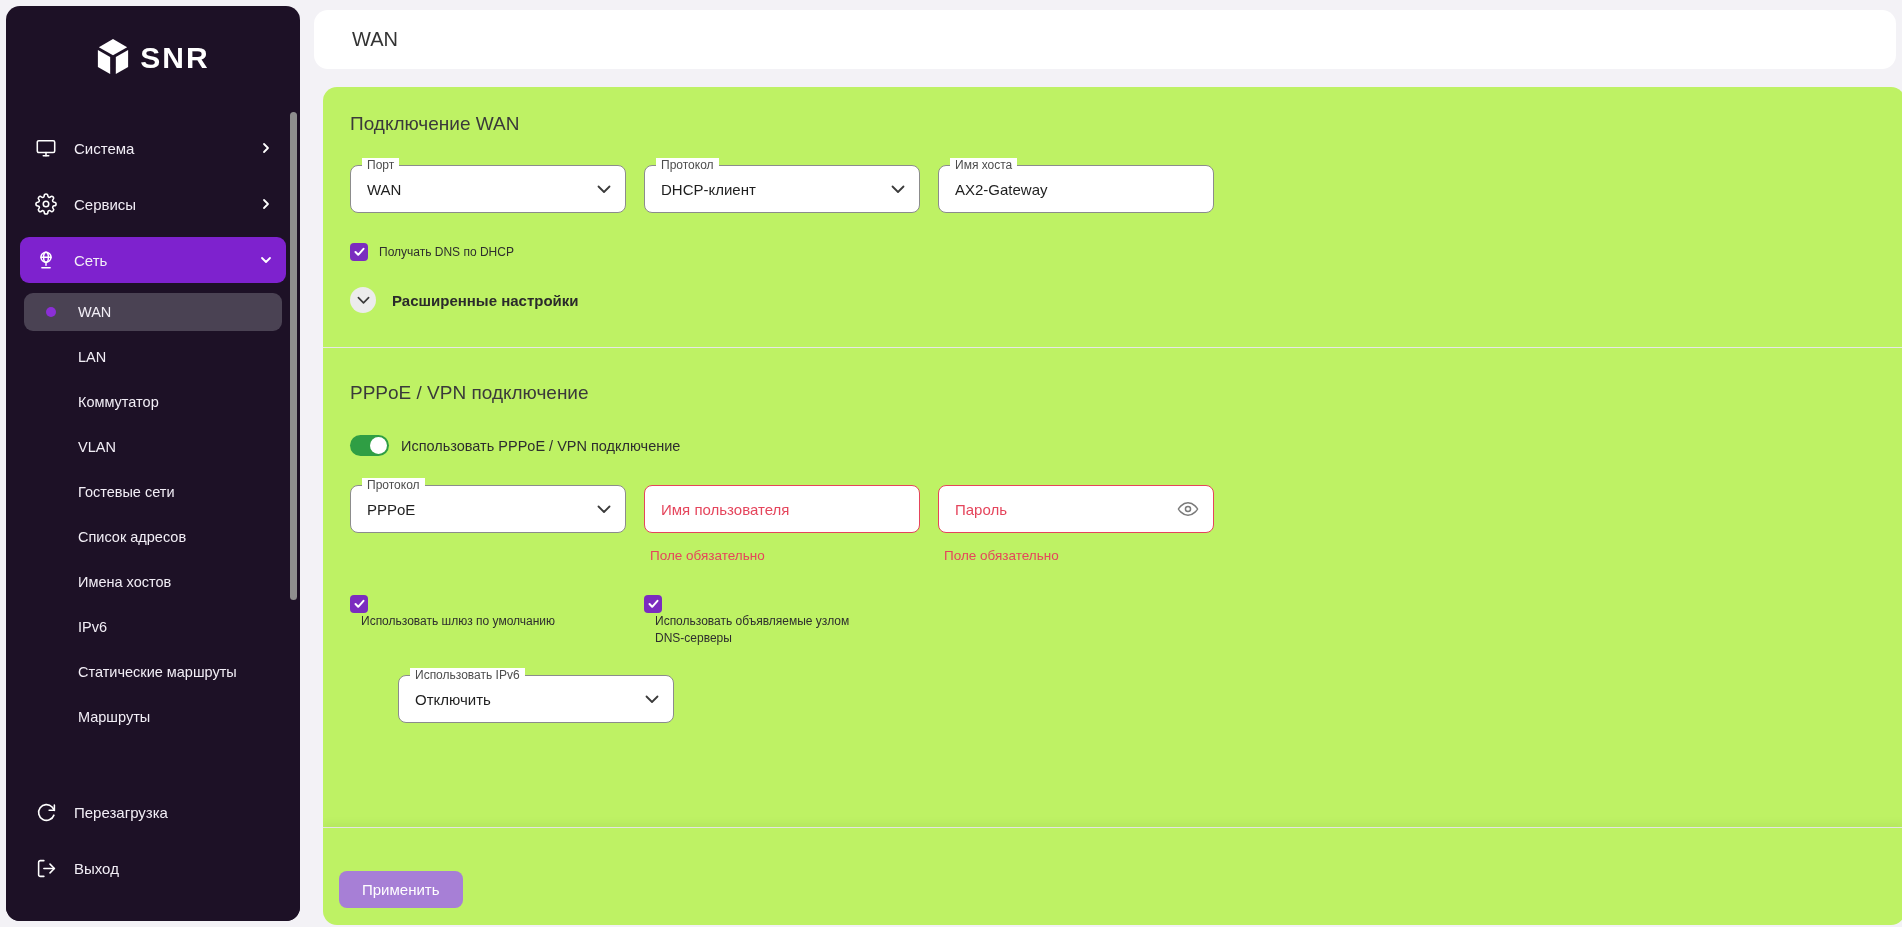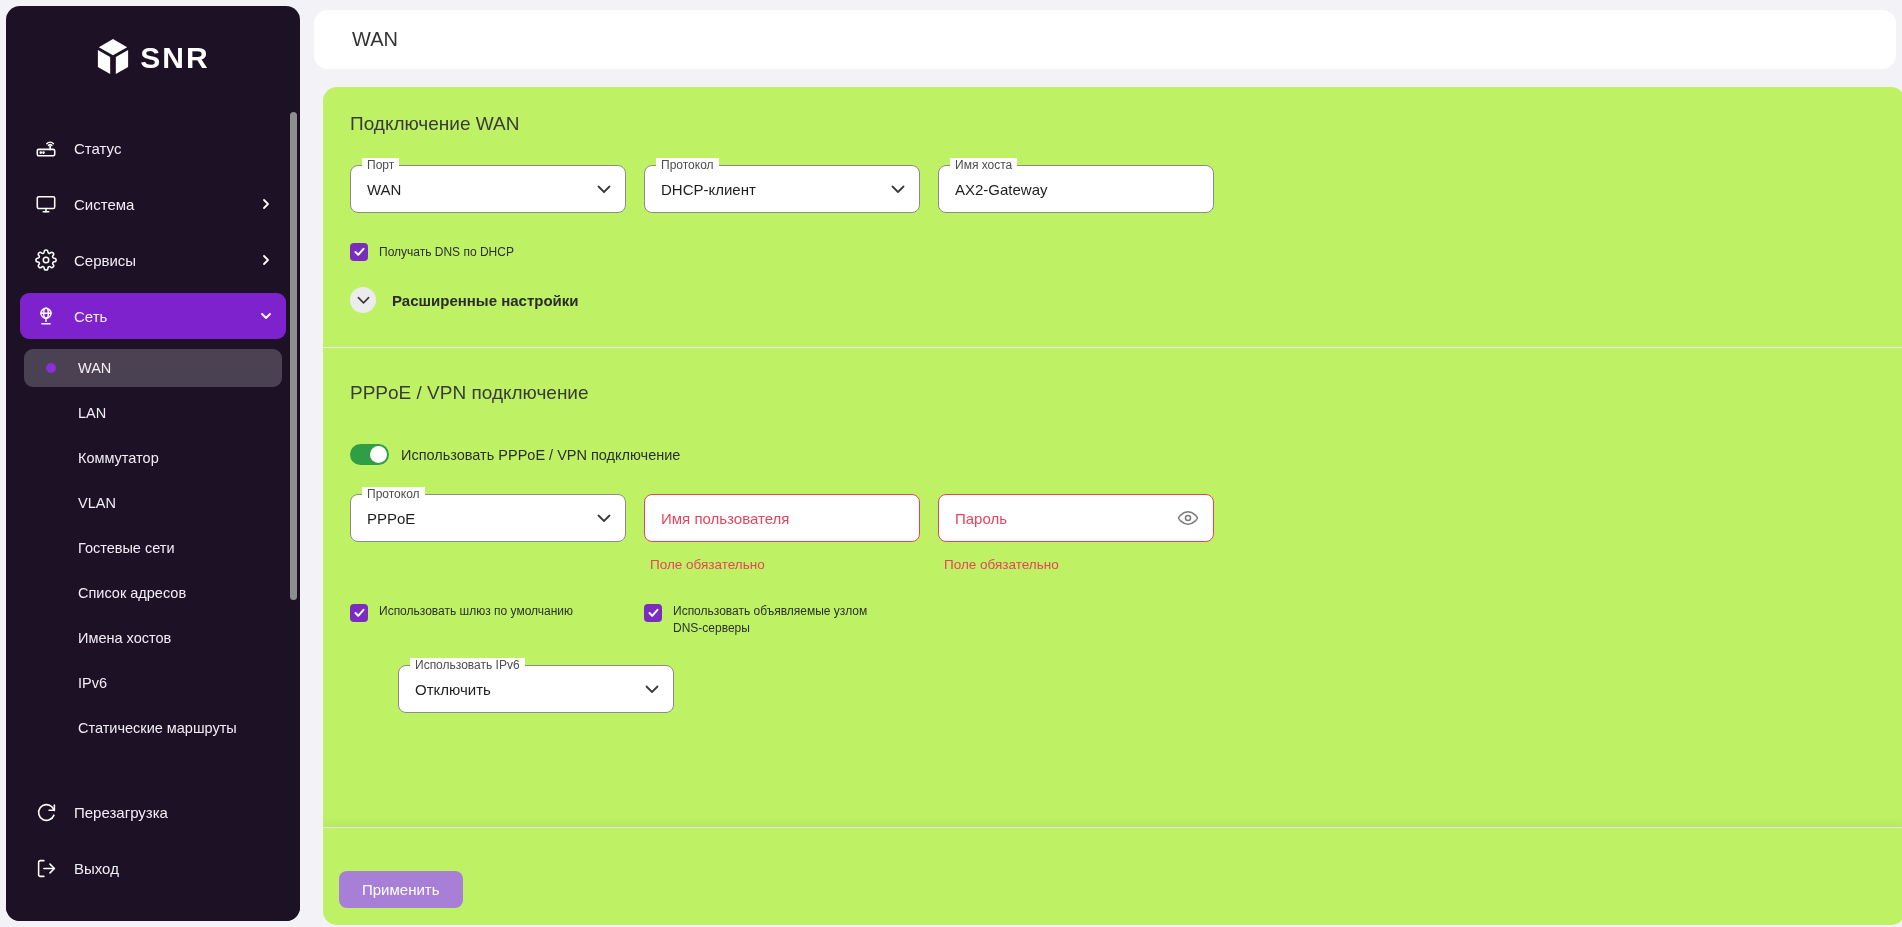--- a/index.html
+++ b/index.html
@@ -91,35 +91,35 @@
   }
   .cb-label { font-size:12px; color:#2e2e2e; margin-left:11px; }
   .expander-row { display:flex; align-items:center; margin-top:26px; }
   .expander-btn {
     width:26px; height:26px; border-radius:50%; background:#ececec;
     display:flex; align-items:center; justify-content:center; cursor:pointer;
     border:none;
   }
   .expander-label { font-size:15px; font-weight:bold; color:#2b2b2b; margin-left:16px; }
   .divider { border-top:1px solid #e7e7e7; margin:34px -27px 0 -27px; }
-  .toggle-row { display:flex; align-items:center; margin-top:40px; }
+  .toggle-row { display:flex; align-items:center; margin-top:31px; }
   .toggle {
     width:39px; height:21px; border-radius:11px; background:#2f9e44;
     position:relative; cursor:pointer; flex:0 0 39px;
   }
   .toggle .knob {
     position:absolute; right:2px; top:2px; width:17px; height:17px;
     border-radius:50%; background:#fff;
   }
   .toggle-label { font-size:14.5px; color:#2e2e2e; margin-left:12px; }
   .errors-row { display:flex; gap:18px; margin-top:13px; }
   .error-slot { width:276px; }
   .error-text { font-size:13.5px; color:#e5455c; padding-left:6px; }
   .checkboxes-cols { display:flex; gap:18px; margin-top:30px; }
-  .cb-col { width:276px; display:flex; align-items:flex-start; }
+  .cb-col { width:276px; display:flex; align-items:flex-start;flex-direction:column; }
   .cb-col .checkbox { margin-top:1px; }
   .cb-col .cb-label { line-height:17px; }
   .cb-col-wide { width:276px; }
   .wrap-label { max-width:215px; }
   .ipv6-row { margin-top:28px;margin-left:48px; }
   .card-footer {
     margin-top:auto; border-top:1px solid #e4e4e4;
     box-shadow:0 -4px 8px rgba(0,0,0,0.05);
     padding:15px 16px 17px 16px;
   }
@@ -136,33 +136,20 @@
   <div class="logo">
     <svg width="34" height="38" viewBox="0 0 36 40" fill="#fff">
       <polygon points="18,0 33,8.5 18,17 3,8.5"></polygon>
       <polygon points="2,11.5 15,19 15,37 2,29.5"></polygon>
       <polygon points="34,11.5 21,19 21,37 34,29.5"></polygon>
     </svg>
     <span class="logo-text">SNR</span>
   </div>
 
   <nav class="nav">
-    <div class="nav-item">
-      <span class="nicon">
-        <svg width="22" height="22" viewBox="0 0 24 24" fill="none" stroke="#fff" stroke-width="1.7" stroke-linecap="round" stroke-linejoin="round">
-          <rect x="2.5" y="13.5" width="19" height="7" rx="1.6"></rect>
-          <circle cx="6.3" cy="17" r="0.6" fill="#fff"></circle>
-          <circle cx="9.3" cy="17" r="0.6" fill="#fff"></circle>
-          <path d="M16.5 13.5V10"></path>
-          <path d="M12.9 7.3a5.1 5.1 0 0 1 7.2 0"></path>
-          <path d="M14.7 9.2a2.6 2.6 0 0 1 3.6 0"></path>
-        </svg>
-      </span>
-      <span>Статус</span>
-    </div>
 
     <div class="nav-item">
       <span class="nicon">
         <svg width="22" height="22" viewBox="0 0 24 24" fill="none" stroke="#fff" stroke-width="1.7" stroke-linecap="round" stroke-linejoin="round">
           <rect x="2.5" y="4" width="19" height="13" rx="1.6"></rect>
           <path d="M9 20.5h6"></path>
             <path d="M12 17v3.5"></path>
         </svg>
       </span>
       <span>Система</span>

